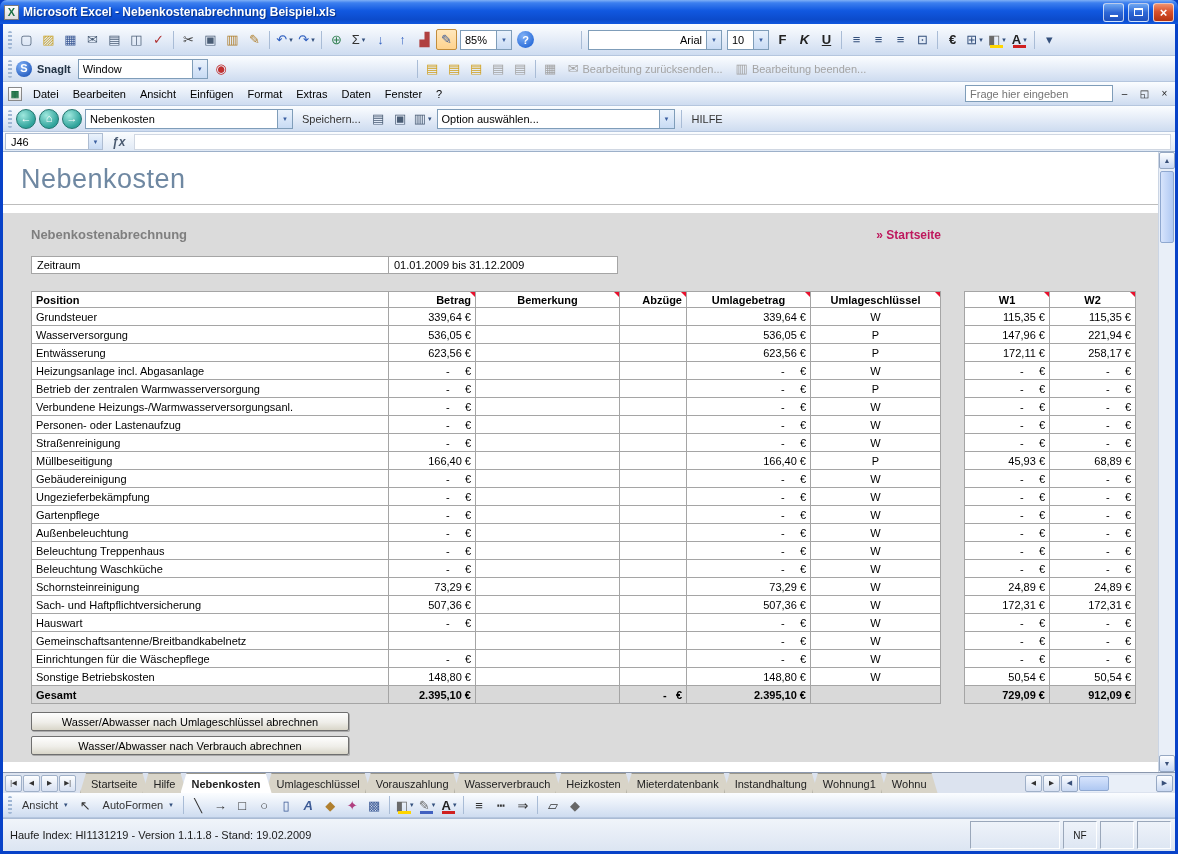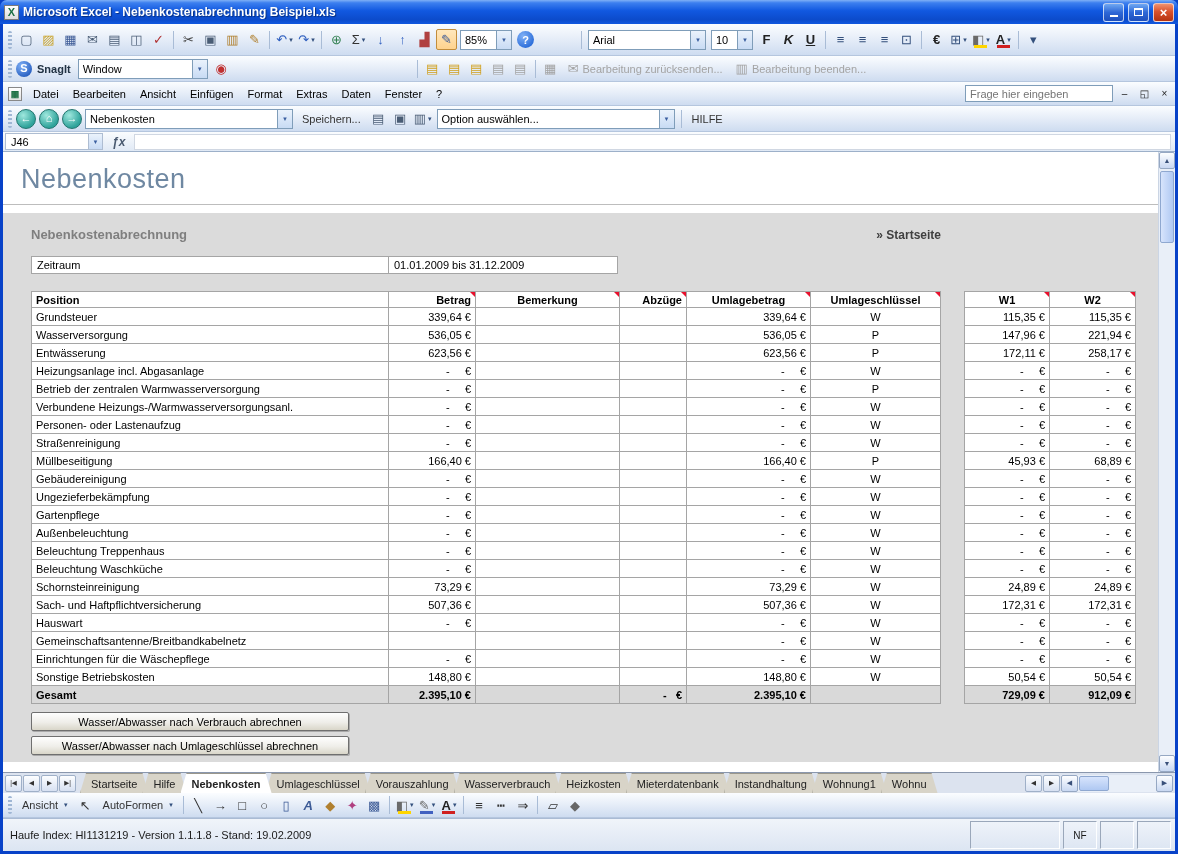--- a/index.html
+++ b/index.html
@@ -56,21 +56,21 @@
     background:radial-gradient(circle at 35% 30%,#9FE8DE,#2FA39B 70%); border:1px solid #22756F; color:#fff; }
   .tbtn.circlebtn .g { color:#fff; font-size:11px; }
   .help-circle { width:17px; height:17px; border-radius:50%; background:radial-gradient(circle at 35% 30%,#7FB0F6,#1158D0);
     color:#fff !important; font-weight:bold; font-size:11px; display:flex; align-items:center; justify-content:center; }
   .combo { height:20px; background:#fff; border:1px solid #7F9DB9; display:flex; align-items:center;
     font-size:11px; padding-left:4px; margin:0 2px; white-space:nowrap; }
   .combo .cval { flex:1; overflow:hidden; white-space:nowrap; }
   .combo .arrow { width:15px; height:100%; margin-left:4px; border-left:1px solid #7F9DB9;
     background:linear-gradient(#EAF2FC,#C8DBF4); display:flex; align-items:center; justify-content:center;
     font-size:6px; color:#3B5FA0; }
-  .w52{width:52px;} .w118{width:118px;} .w42{width:42px;} .w130{width:130px;justify-content:flex-end;} .w208{width:208px;} .w238{width:238px;}
+  .w52{width:52px;} .w118{width:134px;text-align:right;} .w42{width:42px;} .w130{width:130px;justify-content:flex-end;} .w208{width:208px;} .w238{width:238px;}
   .snagit-logo { width:16px; height:16px; border-radius:50%; background:radial-gradient(circle at 35% 30%,#7FB0F6,#0D47B0);
     color:#fff; font-weight:bold; font-size:11px; text-align:center; line-height:15px; }
   .brand-label { font-size:11px; font-weight:bold; color:#234; padding:0 4px; }
 
   
   .menu-item { padding:3px 7px; font-size:11px; color:#000; border-radius:2px; }
   .sheet-mini-icon { width:14px; height:14px; margin:0 3px; background:linear-gradient(#fff,#e2e2e2);
     border:1px solid #888; color:#1d7044; font-size:9px; font-weight:bold; text-align:center; line-height:12px; }
   .qwrap { margin-left:auto; display:flex; align-items:center; gap:3px; }
   .qinput { width:148px; height:17px; border:1px solid #7F9DB9; font-size:11px; padding:1px 4px;
@@ -90,21 +90,21 @@
   .fvalue { flex:1; height:16px; background:#fff; border:1px solid #D0D7E2; margin-right:2px; }
 
   
   .content { flex:1; display:flex; min-height:0; background:#fff; }
   .sheet-area { flex:1; display:flex; flex-direction:column; min-width:0; overflow:hidden; background:#fff; }
   .heading { margin:12px 0 0 18px; font-size:27px; color:#6F88A2; letter-spacing:.5px; }
   .rule { height:1px; background:#BDBDBD; margin-top:9px; }
   .panel { flex:1; margin-top:8px; margin-bottom:10px; background:#DBDBDB; padding:14px 20px 0 28px; overflow:hidden; }
   .sub-row { display:flex; width:910px; justify-content:space-between; align-items:flex-end; }
   .subtitle { font-size:13px; font-weight:bold; color:#7F7F7F; }
-  .home-link { font-size:12px; font-weight:bold; color:#404040; }
+  .home-link { font-size:12px; font-weight:bold; color:#be185d; }
   .zeitraum { display:flex; margin-top:14px; font-size:11px; }
   .z-cell { background:#fff; border:1px solid #A5A5A5; height:18px; padding:1px 5px; display:flex; align-items:center; }
   .z-label { width:358px; } .z-value { width:230px; margin-left:-1px; }
 
   .tbl { margin-top:17px; font-size:11px; }
   .tr { display:flex; }
   .th,.td { background:#fff; border-right:1px solid #A5A5A5; border-bottom:1px solid #A5A5A5;
     height:18px; padding:1px 4px; display:flex; align-items:center; position:relative;
     white-space:nowrap; overflow:hidden; }
   .th { height:17px; font-weight:bold; border-top:1px solid #A5A5A5; }
@@ -700,22 +700,22 @@
                   <div class="td c3 a-r">-&nbsp;&nbsp;&nbsp;€</div>
                   <div class="td c4 a-r">2.395,10&nbsp;€</div>
                   <div class="td c5 a-c"></div>
                   <div class="gapcell"></div>
                   <div class="td c6 a-r">729,09&nbsp;€</div>
                   <div class="td c7 a-r">912,09&nbsp;€</div>
                 </div>
               </div>
           </div>
           <div class="sheet-buttons" id="sheet-buttons">
+              <button class="sheet-btn">Wasser/Abwasser nach Umlageschlüssel abrechnen</button>
               <button class="sheet-btn">Wasser/Abwasser nach Verbrauch abrechnen</button>
-              <button class="sheet-btn">Wasser/Abwasser nach Umlageschlüssel abrechnen</button>
             </div>
         </div>
       </div>
 
       <div class="vscroll">
         <div class="sbtn">▲</div>
         <div class="vtrack">
           <div class="vthumb"></div>
         </div>
         <div class="sbtn">▼</div>

